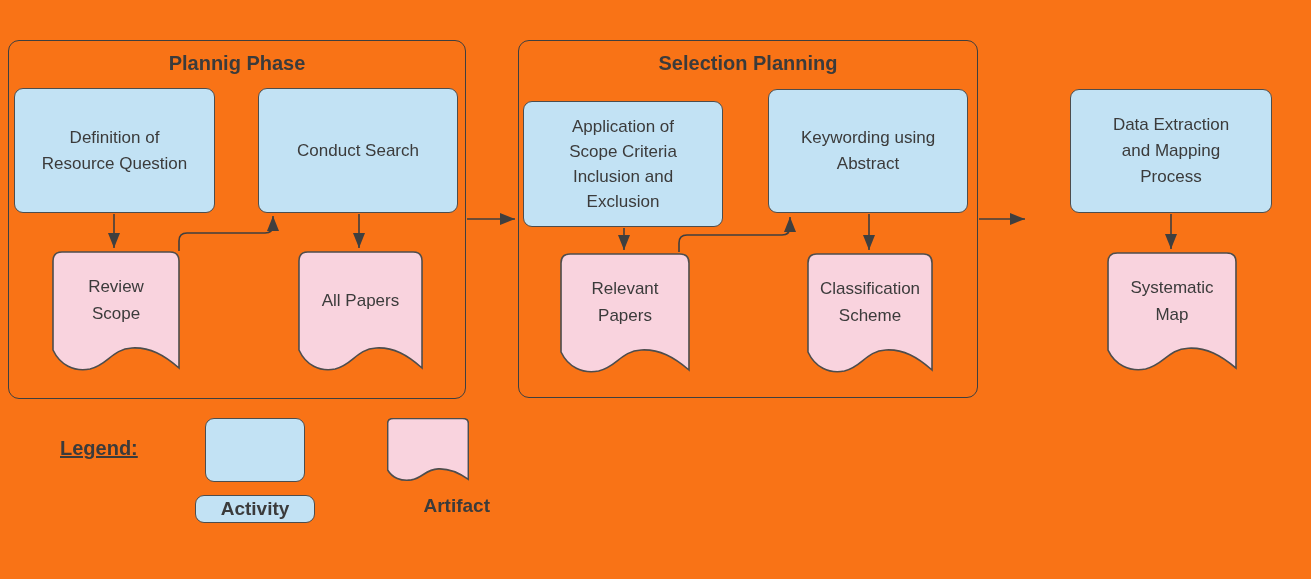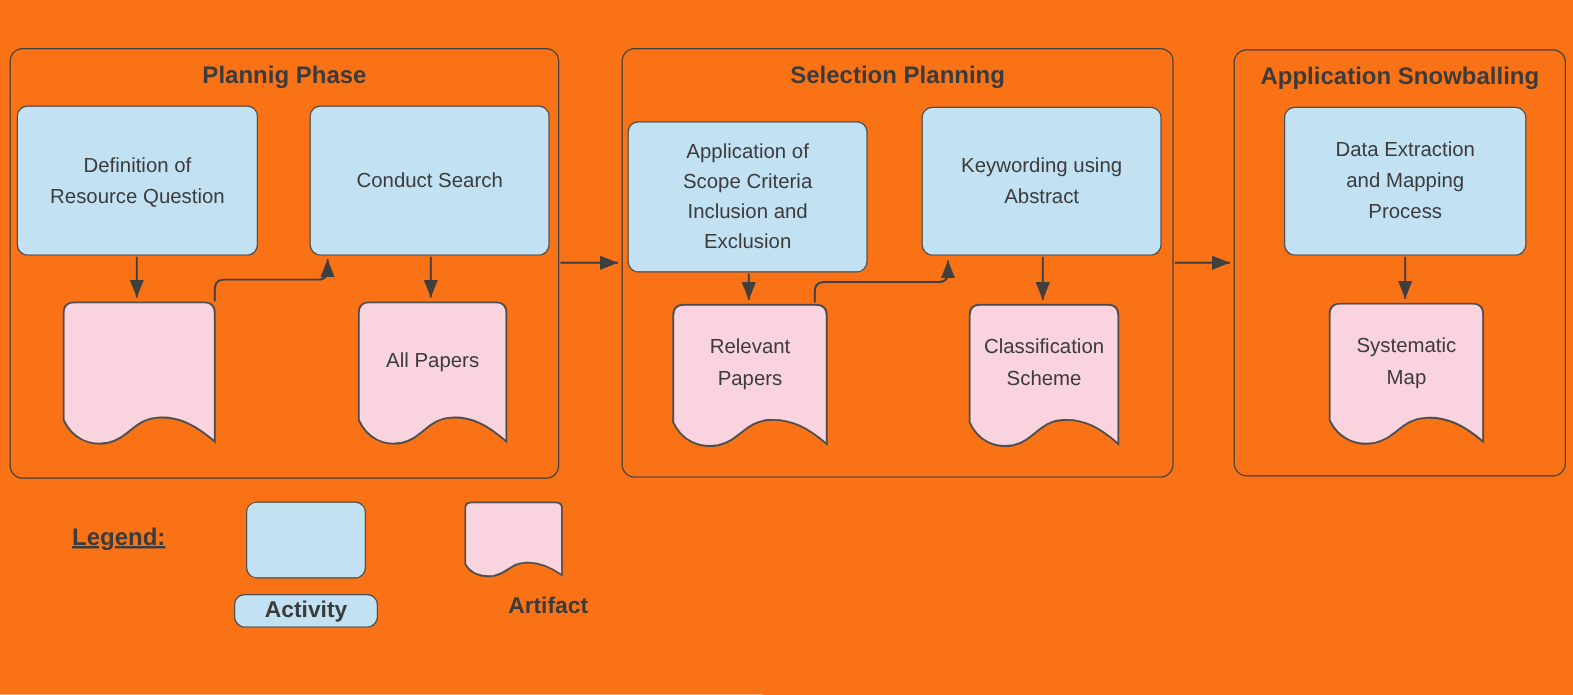--- a/index.html
+++ b/index.html
@@ -82,20 +82,22 @@
     <span>Definition of
 Resource Question</span>
   </div>
   <div class="activity" style="left:258px;top:88px;width:200px;height:125px;">
     <span>Conduct Search</span>
   </div>
   <div class="artifact" style="left:52px;top:251px;width:128px;height:122px;">
     <svg class="artifact-shape" viewBox="0 0 128 122" preserveAspectRatio="none" xmlns="http://www.w3.org/2000/svg">
       <path d="M10,1 L118,1 Q127,1 127,10 L127,117 C112,104 98,96 80,97 C60,98 56,114 38,118 C22,121 8,114 1,99 L1,10 Q1,1 10,1 Z"></path>
     </svg>
+    <div class="artifact-label">Review
+Scope</div>
   </div>
   <div class="artifact" style="left:298px;top:251px;width:125px;height:122px;">
     <svg class="artifact-shape" viewBox="0 0 128 122" preserveAspectRatio="none" xmlns="http://www.w3.org/2000/svg">
       <path d="M10,1 L118,1 Q127,1 127,10 L127,117 C112,104 98,96 80,97 C60,98 56,114 38,118 C22,121 8,114 1,99 L1,10 Q1,1 10,1 Z"></path>
     </svg>
     <div class="artifact-label">All Papers</div>
   </div>
 
   <div class="phase-box" style="left:518px;top:40px;width:460px;height:358px;">
     <div class="phase-title">Selection Planning</div>
@@ -118,23 +120,20 @@
 Papers</div>
   </div>
   <div class="artifact" style="left:807px;top:253px;width:126px;height:122px;">
     <svg class="artifact-shape" viewBox="0 0 128 122" preserveAspectRatio="none" xmlns="http://www.w3.org/2000/svg">
       <path d="M10,1 L118,1 Q127,1 127,10 L127,117 C112,104 98,96 80,97 C60,98 56,114 38,118 C22,121 8,114 1,99 L1,10 Q1,1 10,1 Z"></path>
     </svg>
     <div class="artifact-label">Classification
 Scheme</div>
   </div>
 
-  <div class="phase-box" style="left:1028px;top:41px;width:277px;height:356px;">
-    <div class="phase-title">Application Snowballing</div>
-  </div>
   <div class="activity" style="left:1070px;top:89px;width:202px;height:124px;">
     <span>Data Extraction
 and Mapping
 Process</span>
   </div>
   <div class="artifact" style="left:1107px;top:252px;width:130px;height:121px;">
     <svg class="artifact-shape" viewBox="0 0 128 122" preserveAspectRatio="none" xmlns="http://www.w3.org/2000/svg">
       <path d="M10,1 L118,1 Q127,1 127,10 L127,117 C112,104 98,96 80,97 C60,98 56,114 38,118 C22,121 8,114 1,99 L1,10 Q1,1 10,1 Z"></path>
     </svg>
     <div class="artifact-label">Systematic

